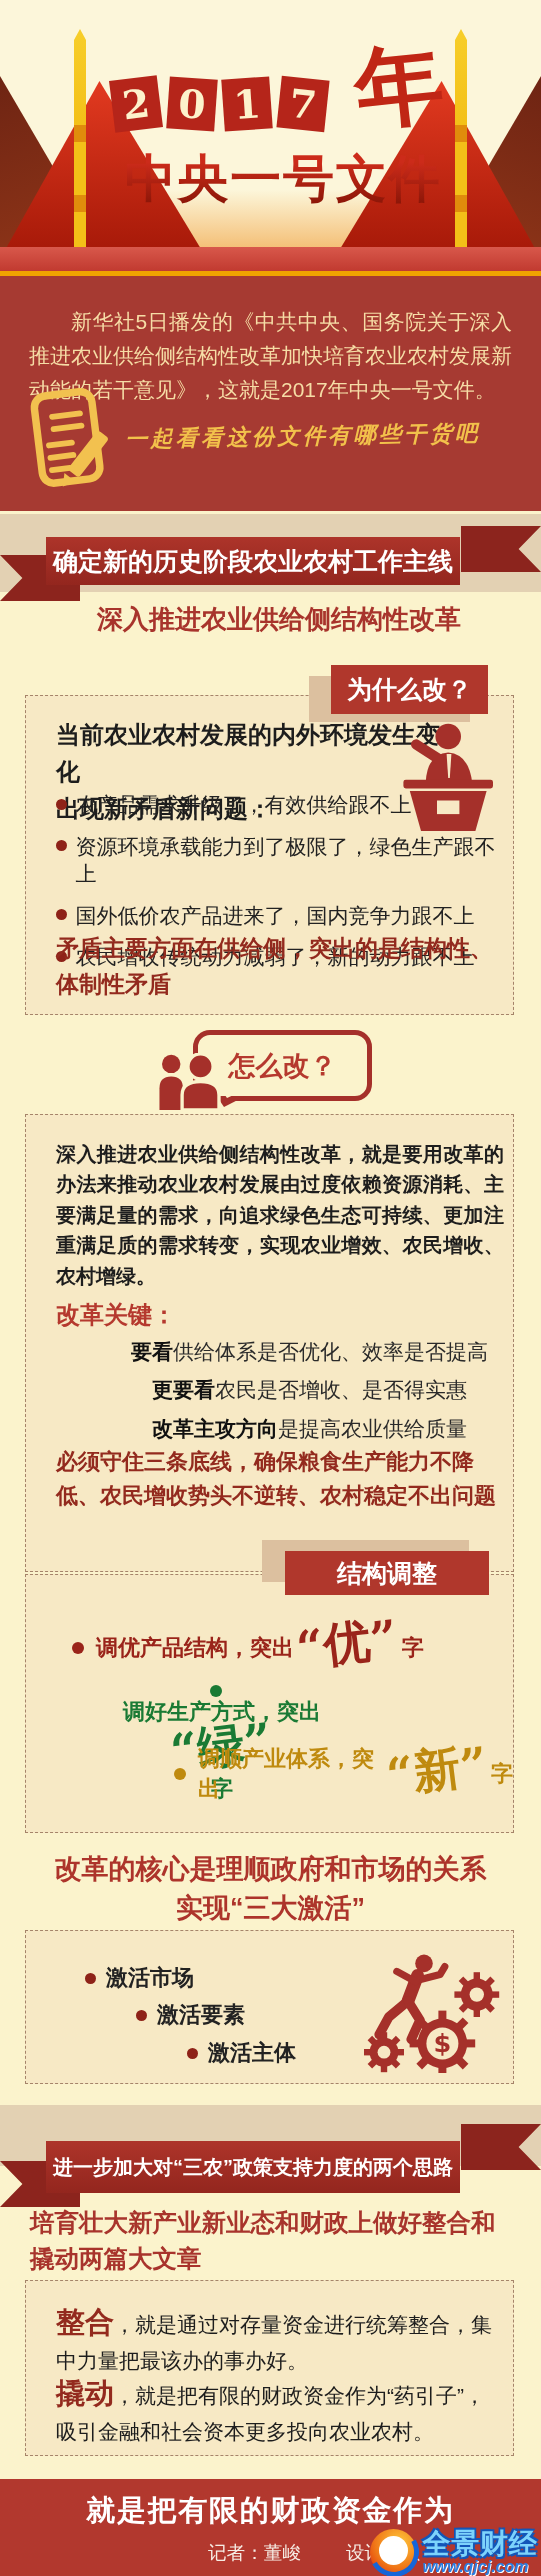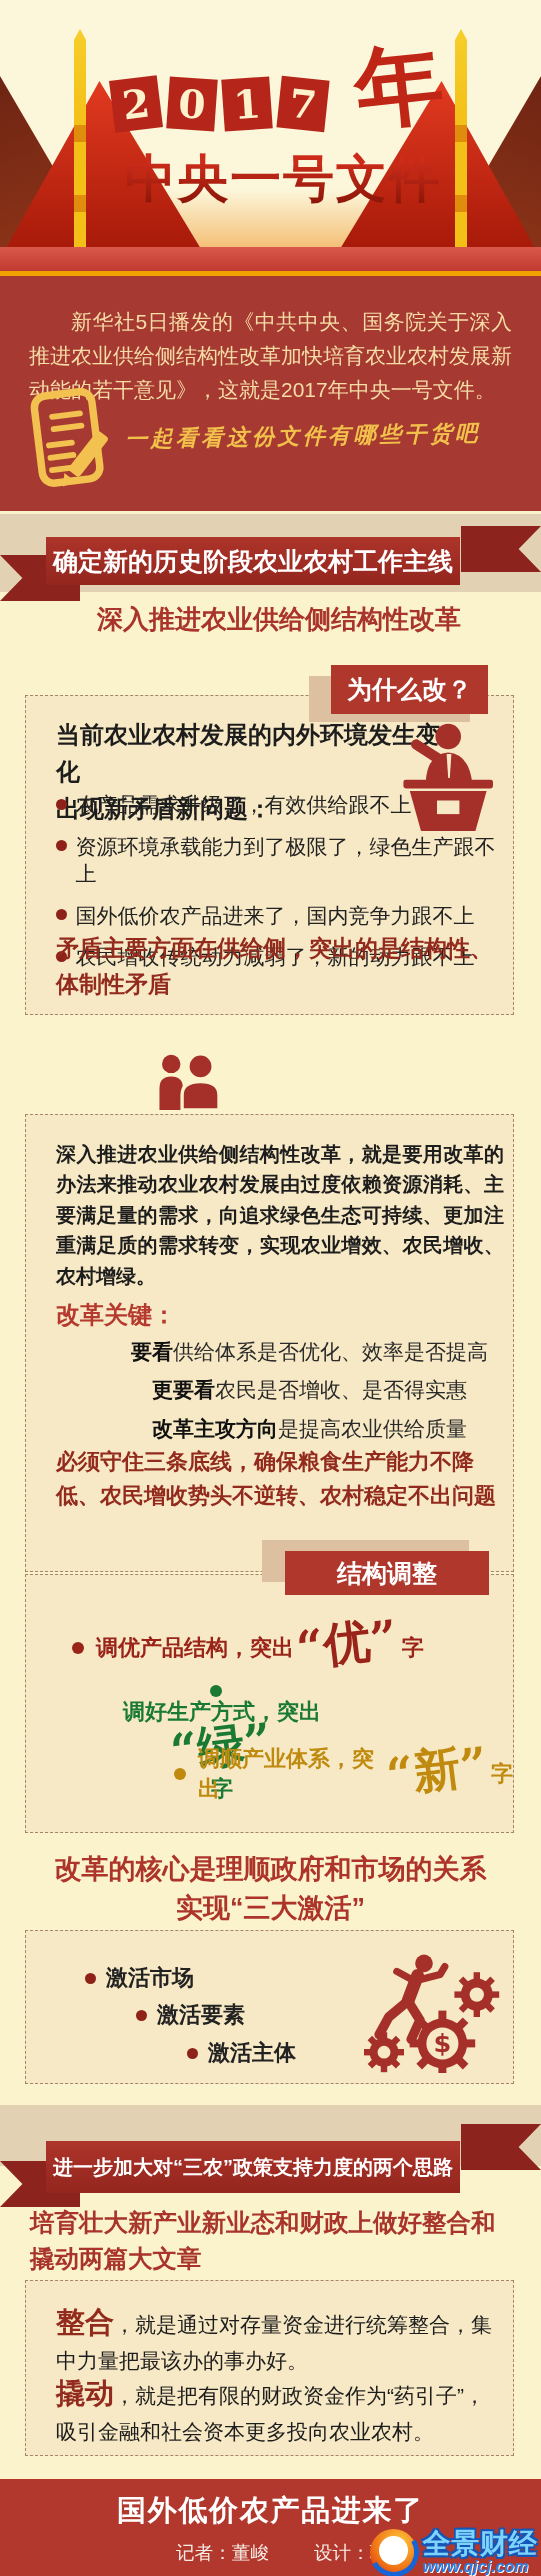--- a/index.html
+++ b/index.html
@@ -123,21 +123,21 @@
          color:#a8342c;line-height:1.45;}
 
   .b5-item{position:absolute;left:30px;width:444px;font-size:21px;color:#1d1d1d;line-height:1.5;}
   .b5-i1{top:20px;} .b5-i2{top:91px;}
   .b5-term{font-size:29px;font-weight:bold;color:#932a1e;}
 
   
   .footer{position:absolute;top:2479px;left:0;width:541px;height:97px;background:#b2382e;}
   .f-pub{position:absolute;top:12px;left:0;width:541px;text-align:center;color:#fff;
          font-size:29px;font-weight:bold;letter-spacing:1.7px;}
-  .f-cred{position:absolute;top:61px;font-size:18.6px;color:#f6ece4;}
+  .f-cred{position:absolute;top:61px;font-size:18.6px;color:#f6ece4;margin-left:32px;}
   .f-rep{left:176px;} .f-des{left:314px;}
   .logo{position:absolute;right:3.4px;bottom:0;display:flex;align-items:center;z-index:2;}
   .logo-mark{position:relative;width:47px;height:47px;border-radius:50%;
              background:radial-gradient(circle at 62% 30%,#ffc93c,#f07818 55%,#e2420e 82%);}
   .logo-mark::before{content:"";position:absolute;left:8.5px;top:7.6px;width:29px;height:29px;
              border-radius:50%;background:#fff;}
   .logo-mark::after{content:"";position:absolute;inset:-1.7px;border-radius:50%;
              border:5px solid transparent;border-bottom-color:#1565d8;border-right-color:#1565d8;
              transform:rotate(15deg);}
   .logo-text{margin-left:5px;}
@@ -246,20 +246,21 @@
       <g fill="#a5302a">
         <circle cx="20" cy="13" r="11"></circle>
         <path d="M6 68 L6 42 Q6 28 20 28 Q34 28 34 42 L34 68 Z"></path>
       </g>
       <g fill="#a5302a" stroke="#fbf3cc" stroke-width="4">
         <circle cx="55" cy="16" r="15"></circle>
         <path d="M33 68 L33 50 Q33 34 55 34 Q77 34 77 50 L77 68 Z"></path>
       </g>
     </svg>
   </div>
+  <div class="bubble">怎么改？</div>
 
   <div class="dash-box box2">
     <div class="b2-para">深入推进农业供给侧结构性改革，就是要用改革的办法来推动农业农村发展由过度依赖资源消耗、主要满足量的需求，向追求绿色生态可持续、更加注重满足质的需求转变，实现农业增效、农民增收、农村增绿。</div>
     <div class="b2-key">改革关键：</div>
     <div class="kpoints">
       <div class="kp">
         <b>要看</b><span>供给体系是否优化、效率是否提高</span></div>
       <div class="kp">
         <b>更要看</b><span>农民是否增收、是否得实惠</span></div>
       <div class="kp">
@@ -371,21 +372,21 @@
   <div class="dash-box box5">
     <div class="b5-item b5-i1">
       <span class="b5-term">整合</span><span>，就是通过对存量资金进行统筹整合，集中力量把最该办的事办好。</span>
     </div>
     <div class="b5-item b5-i2">
       <span class="b5-term">撬动</span><span>，就是把有限的财政资金作为“药引子”，吸引金融和社会资本更多投向农业农村。</span>
     </div>
   </div>
 
   <div class="footer">
-    <div class="f-pub">国外低价农产品进来了</div>
+    <div class="f-pub">就是把有限的财政资金作为</div>
     <span class="f-cred f-rep">记者：董峻</span>
     <span class="f-cred f-des">设计：耿</span>
     <div class="logo">
       <div class="logo-mark"></div>
       <div class="logo-text">
         <div class="logo-name">全景财经</div>
         <div class="logo-url">www.qjcj.com</div>
       </div>
     </div>
   </div>

